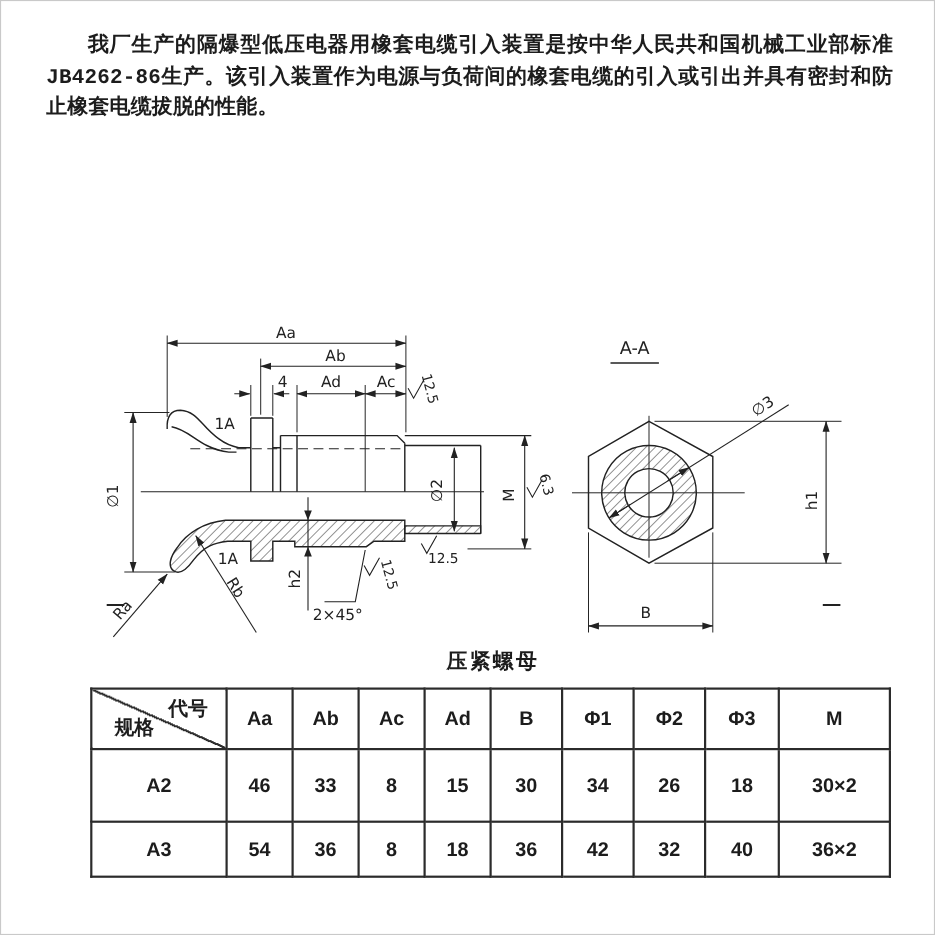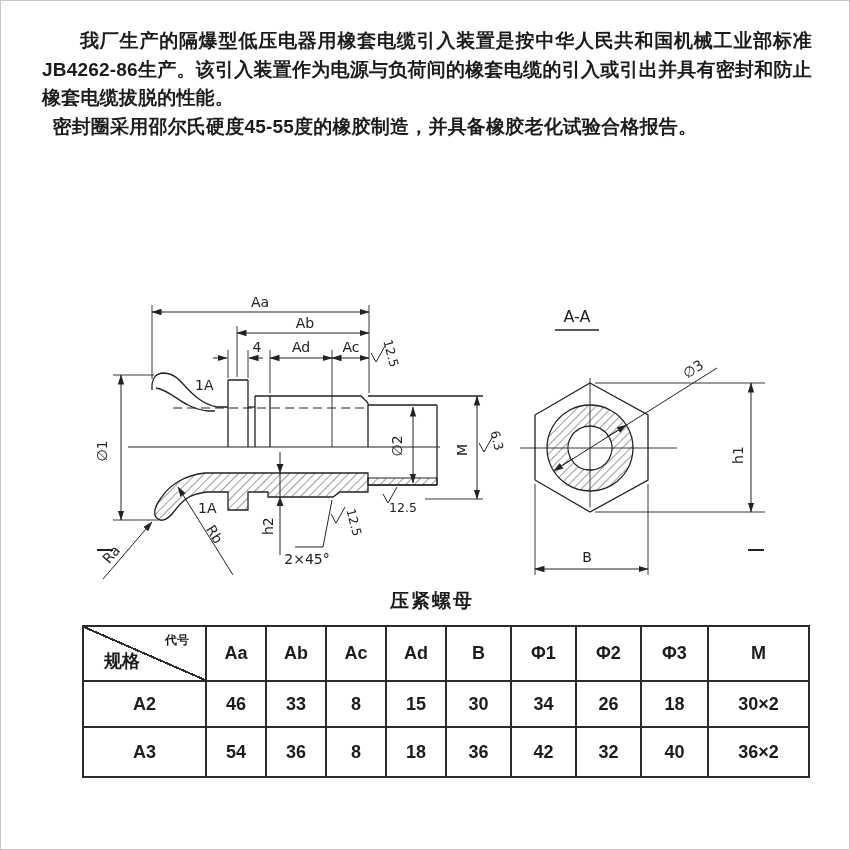--- a/index.html
+++ b/index.html
@@ -4,56 +4,55 @@
 <style>
   html,body{margin:0;padding:0;background:#ffffff;}
   .page{
     position:relative;width:850px;height:850px;background:#fff;overflow:hidden;
     font-family:"Liberation Sans","DejaVu Sans",sans-serif;color:#1c1c1c;
     outline:1px solid #c9c9c9;outline-offset:-1px;
   }
   .text-block{
     position:absolute;left:42px;top:27px;width:770px;
     font-size:19px;font-weight:bold;line-height:28.6px;text-align:justify;
-    text-justify:inter-ideograph;letter-spacing:0.2px;
+    text-justify:inter-ideograph;letter-spacing:0.2px;font-family:Liberation Mono, monospace;
   }
   .text-block p{margin:0;padding:0;}
   .indent2{text-indent:2em;}
   .indent05{text-indent:0.55em;}
   svg text{fill:#222;font-family:"DejaVu Sans","Liberation Sans",sans-serif;font-weight:400;}
   .dimtxt{font-size:14px;}
   .smalltxt{font-size:12.5px;}
   .tbl-title{
-    position:absolute;top:588px;left:82px;width:700px;text-align:center;
+    position:absolute;top:588px;left:98px;width:700px;text-align:center;
     font-size:19px;font-weight:bold;letter-spacing:2px;
   }
   table.spec{
     position:absolute;left:82px;top:625px;border-collapse:collapse;table-layout:fixed;
   }
   table.spec td{
     border:2px solid #2b2b2b;text-align:center;vertical-align:middle;
     font-size:18px;font-weight:bold;padding:0;color:#1c1c1c;
   }
   td.diag{
     position:relative;
     background-image:linear-gradient(to top right,
       transparent calc(50% - 1px), #2b2b2b calc(50% - 1px),
       #2b2b2b calc(50% + 1px), transparent calc(50% + 1px));
   }
-  td.diag .corner-top{position:absolute;top:5px;right:16px;font-size:12px;}
+  td.diag .corner-top{position:absolute;top:5px;right:16px;font-size:18px;}
   td.diag .corner-bottom{position:absolute;bottom:7px;left:20px;font-size:18px;}
 </style>
 </head>
 <body>
 
 <div class="page">
 
   <div class="text-block">
     <p class="indent2">我厂生产的隔爆型低压电器用橡套电缆引入装置是按中华人民共和国机械工业部标准JB4262-86生产。该引入装置作为电源与负荷间的橡套电缆的引入或引出并具有密封和防止橡套电缆拔脱的性能。</p>
-    <p class="indent05">密封圈采用邵尔氏硬度45-55度的橡胶制造，并具备橡胶老化试验合格报告。</p>
   </div>
 
   <svg style="position:absolute;left:55px;top:283px;" width="460" height="310" viewBox="0 0 460 310">
     <defs>
       <marker id="arr1" viewBox="0 0 10 10" refX="9.5" refY="5" markerWidth="10" markerHeight="10" orient="auto-start-reverse">
         <path d="M0,1.8 L10,5 L0,8.2 Z" fill="#222"></path>
       </marker>
       <pattern id="hatch1" patternUnits="userSpaceOnUse" width="6" height="6" patternTransform="rotate(45)">
         <line x1="0" y1="0" x2="0" y2="6" stroke="#3a3a3a" stroke-width="1"></line>
       </pattern>
@@ -231,21 +230,21 @@
         <td>Aa</td>
         <td>Ab</td>
         <td>Ac</td>
         <td>Ad</td>
         <td>B</td>
         <td>Φ1</td>
         <td>Φ2</td>
         <td>Φ3</td>
         <td>M</td>
       </tr>
-      <tr style="height:46px">
+      <tr style="height:66px">
         <td>A2</td>
         <td>46</td>
         <td>33</td>
         <td>8</td>
         <td>15</td>
         <td>30</td>
         <td>34</td>
         <td>26</td>
         <td>18</td>
         <td>30×2</td>

